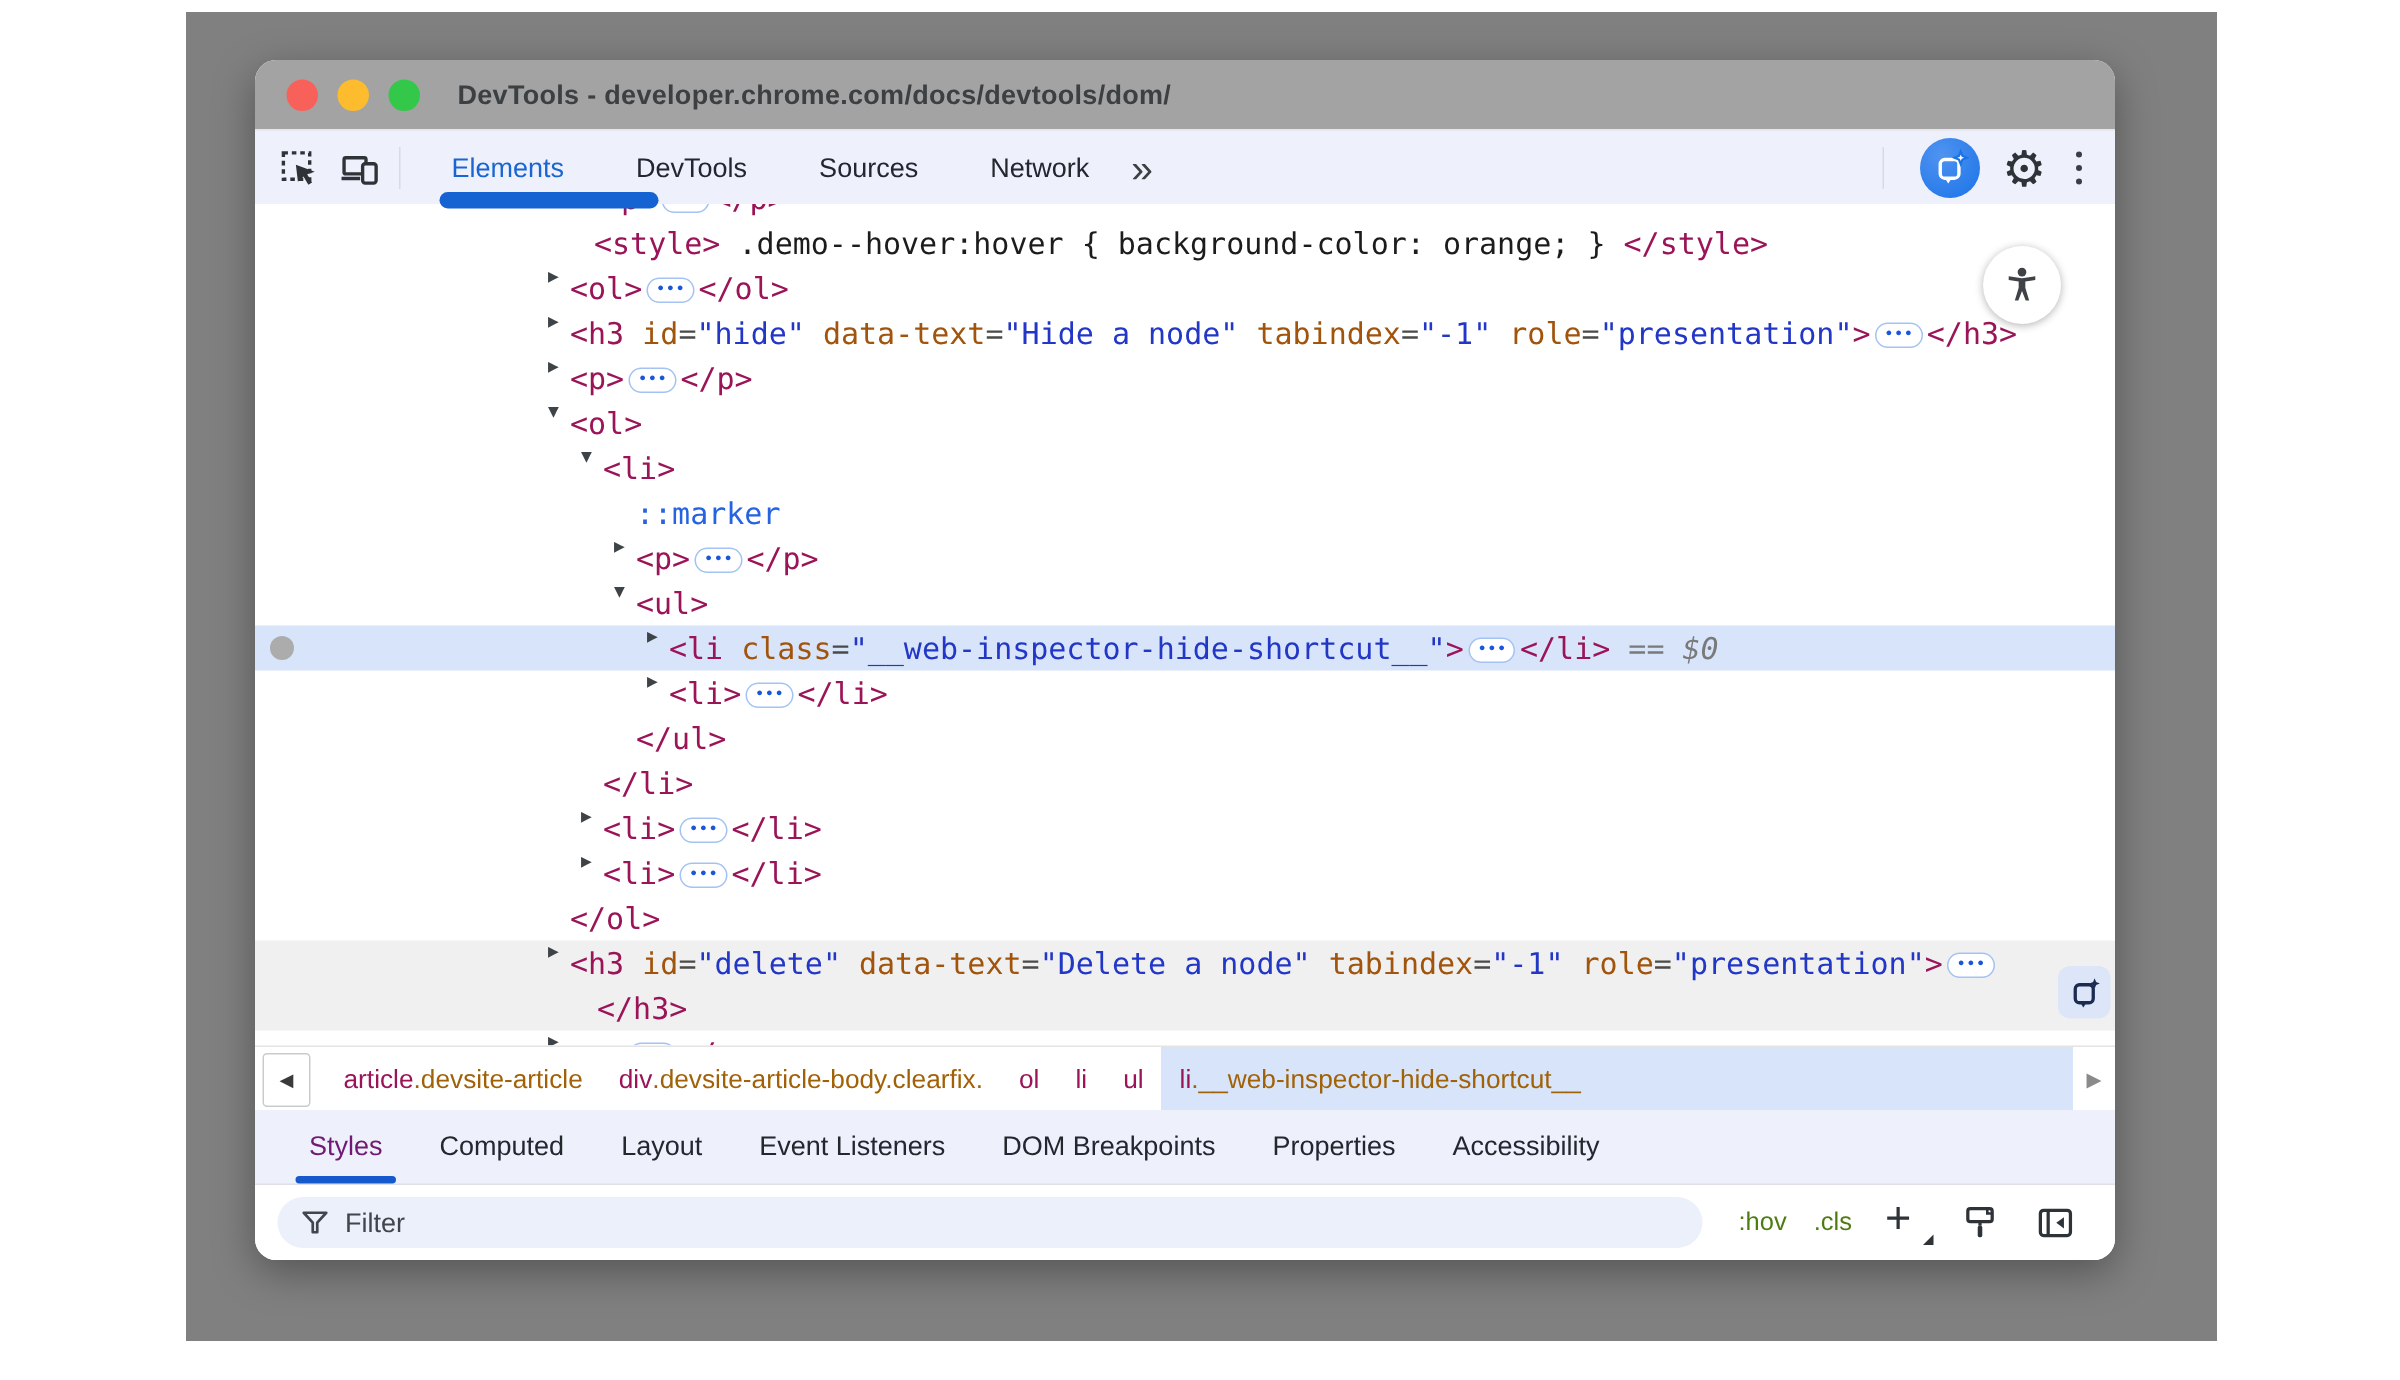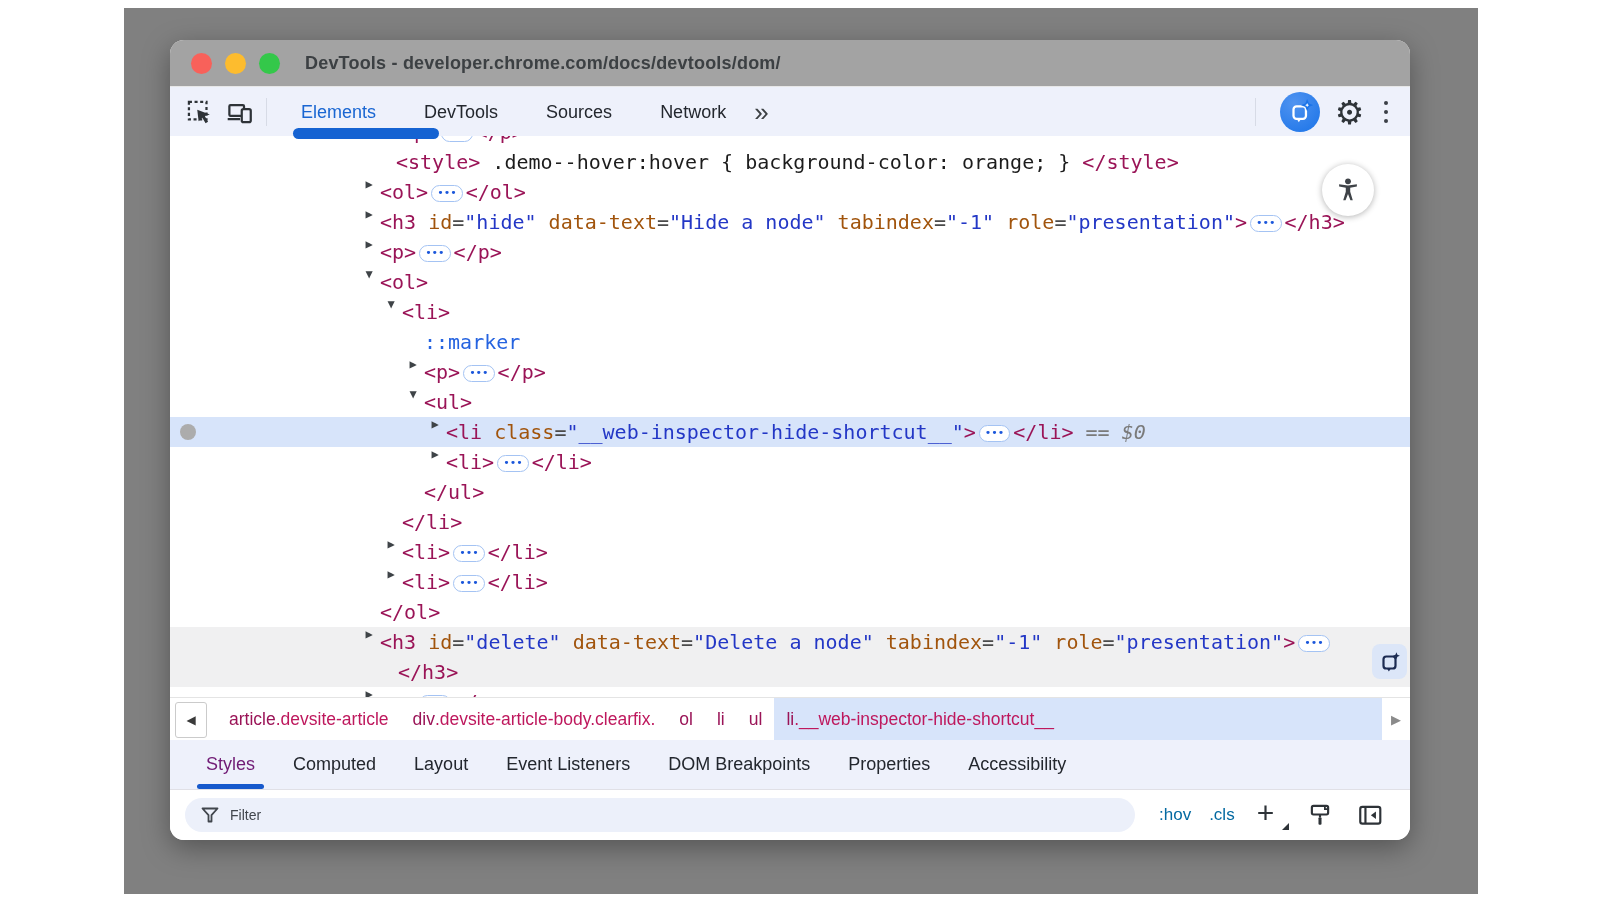--- a/index.html
+++ b/index.html
@@ -59,40 +59,40 @@
   
   .crumbbar{position:absolute;top:657px;left:0;width:1240px;height:43px;background:#fff;
             border-top:1px solid #E4E4E4;display:flex;align-items:center;font-size:17.5px;}
   .crumb-left{width:30px;height:34px;margin-left:5px;border:1px solid #CBCBCB;border-radius:3px;
               background:#fff;display:flex;align-items:center;justify-content:center;
               color:#3A3A3A;font-size:12px;flex:none;}
   .crumb{padding:0 12px;height:100%;display:flex;align-items:center;white-space:nowrap;}
   .crumb:first-of-type{margin-left:10px;}
   .crumb.selected{background:#D7E4FA;flex:1;}
   .c-tag{color:#9A1457;}
-  .c-cls{color:#be185d;}
+  .c-cls{color:#a16207;}
   .crumb-right{width:28px;text-align:center;color:#8A8A8A;font-size:13px;flex:none;}
 
   
   .stabs{position:absolute;top:700px;left:0;width:1240px;height:50px;background:#EEF1FB;
          display:flex;align-items:center;padding-left:17px;box-sizing:border-box;
          border-bottom:1px solid #E0E0E6;}
   .stab{position:relative;height:100%;display:flex;align-items:center;padding:0 19px;
         font-size:18px;color:#23272E;}
   .stab.active{color:#701a75;}
   .stab.active::after{content:"";position:absolute;left:10px;right:10px;bottom:0;height:5px;
                       border-radius:3px;background:#1659CC;}
 
   
   .fbar{position:absolute;top:750px;left:0;width:1240px;height:50px;background:#fff;
         display:flex;align-items:center;}
   .finput{margin-left:15px;width:950px;height:34px;border-radius:17px;background:#ECF0FA;
-          display:flex;align-items:center;color:#41464D;font-size:14px;flex:none;}
+          display:flex;align-items:center;color:#41464D;font-size:18px;flex:none;}
   .finput svg{margin:0 10px 0 15px;}
-  .fctl{font-size:17px;color:#0369a1;flex:none;}
+  .fctl{font-size:17px;color:#4d7c0f;flex:none;}
   .hov{margin-left:24px;}
   .cls{margin-left:18px;}
   .pluswrap{position:relative;margin-left:22px;width:26px;height:30px;flex:none;}
   .plus{font-size:30px;font-weight:300;color:#2E3338;line-height:26px;}
   .pluswrap::after{content:"";position:absolute;right:-6px;bottom:0;width:0;height:0;
                    border-bottom:7px solid #2E3338;border-left:7px solid transparent;}
   .fbtn{margin-left:24px;display:flex;align-items:center;justify-content:center;flex:none;}
 
   
   .a11y-btn{position:absolute;left:1152px;top:124px;width:52px;height:52px;border-radius:50%;

